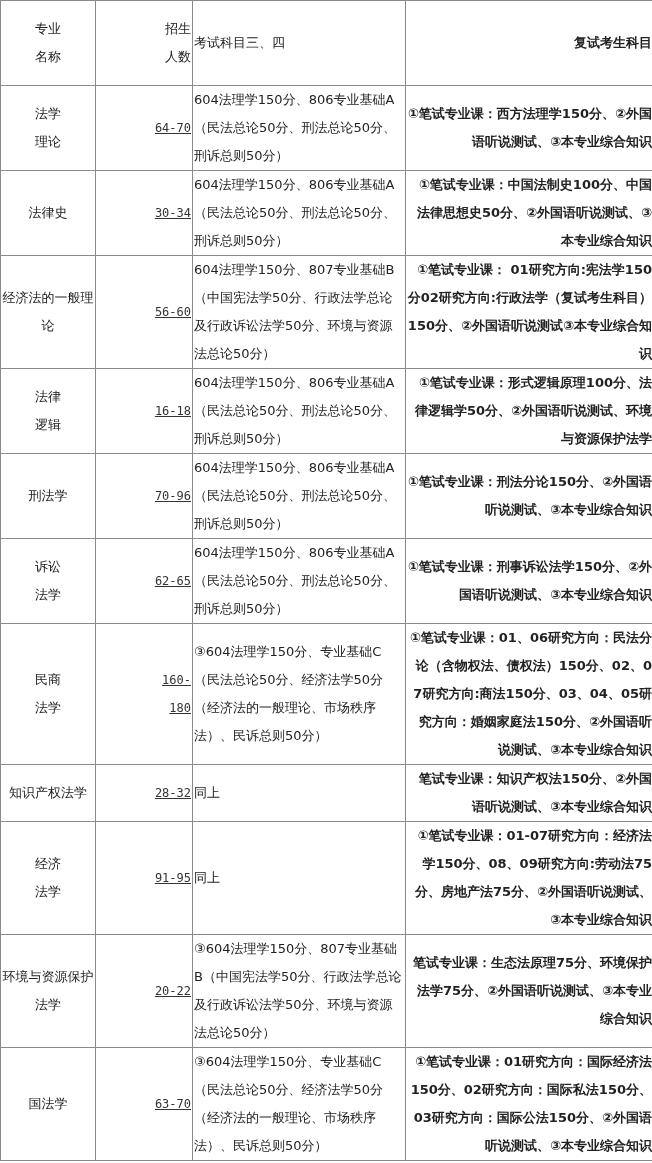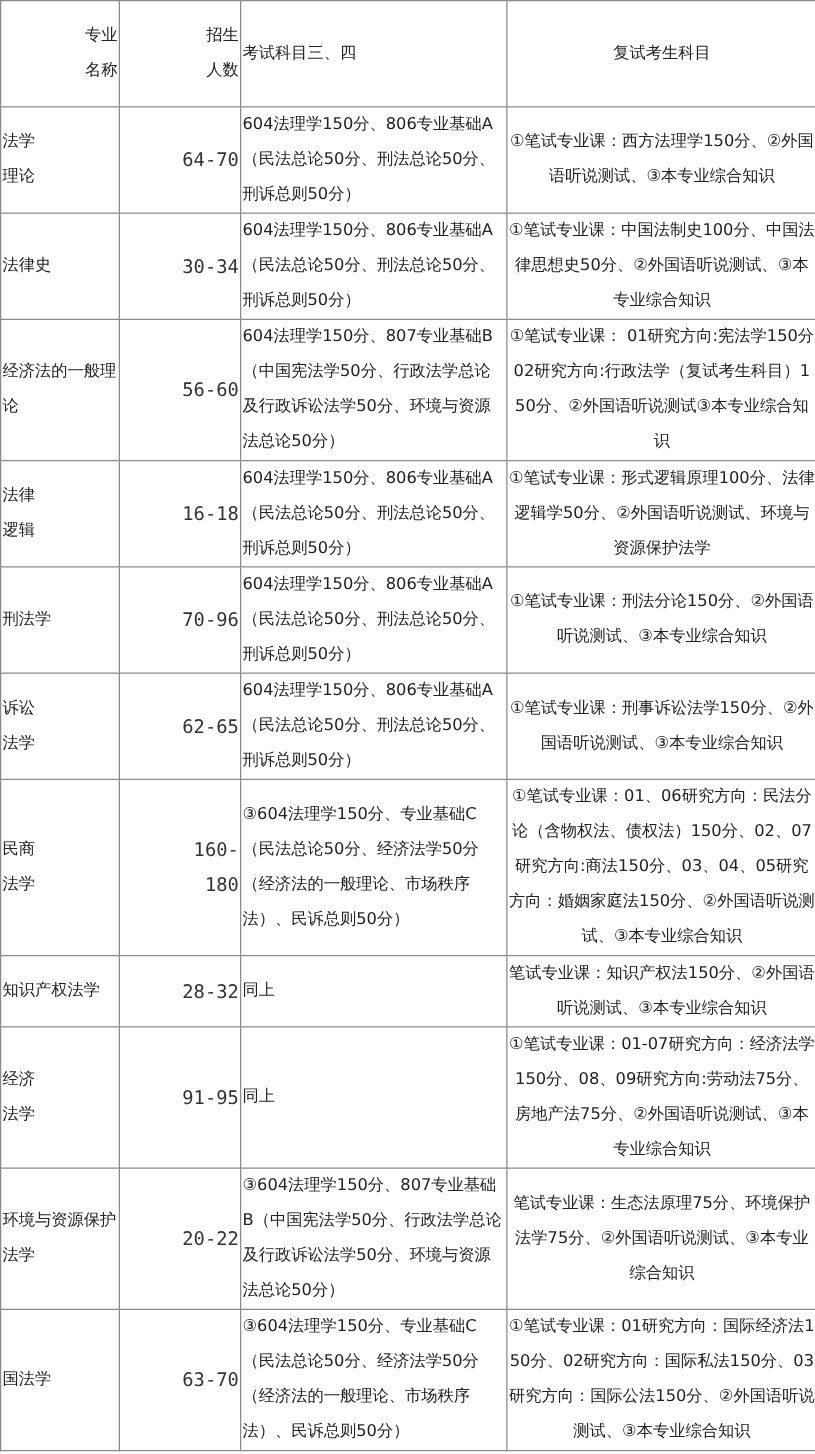--- a/index.html
+++ b/index.html
@@ -14,26 +14,26 @@
     color: #222222;
     line-height: 28px;
   }
   td, th {
     border: 1px solid #8a8a8a;
     padding: 0 1px;
     vertical-align: middle;
     font-weight: normal;
     word-break: break-all;
   }
-  .c1 { width: 92px; }
+  .c1 { width: 92px; text-align: center; }
   .c2 { width: 94px; text-align: right; }
   .c3 { width: 210px; text-align: left; }
-  .c4 { width: 245px; text-align: center; }
-  th.c1 { text-align: right; }
-  .num { font-family: "DejaVu Sans Mono", "Liberation Mono", monospace; font-size: 15px; color: #333; }
+  .c4 { width: 245px; text-align: right; font-weight: bold; }
+  th.c1 { text-align: center; }
+  .num { font-family: "DejaVu Sans Mono", "Liberation Mono", monospace; font-size: 12px; color: #333; text-decoration: underline; }
   .multi { white-space: pre-line; }
 </style>
 </head>
 <body>
 
 <table>
   <thead>
     <tr style="height:85px;">
       <th class="c1 multi">专业
 名称</th>

